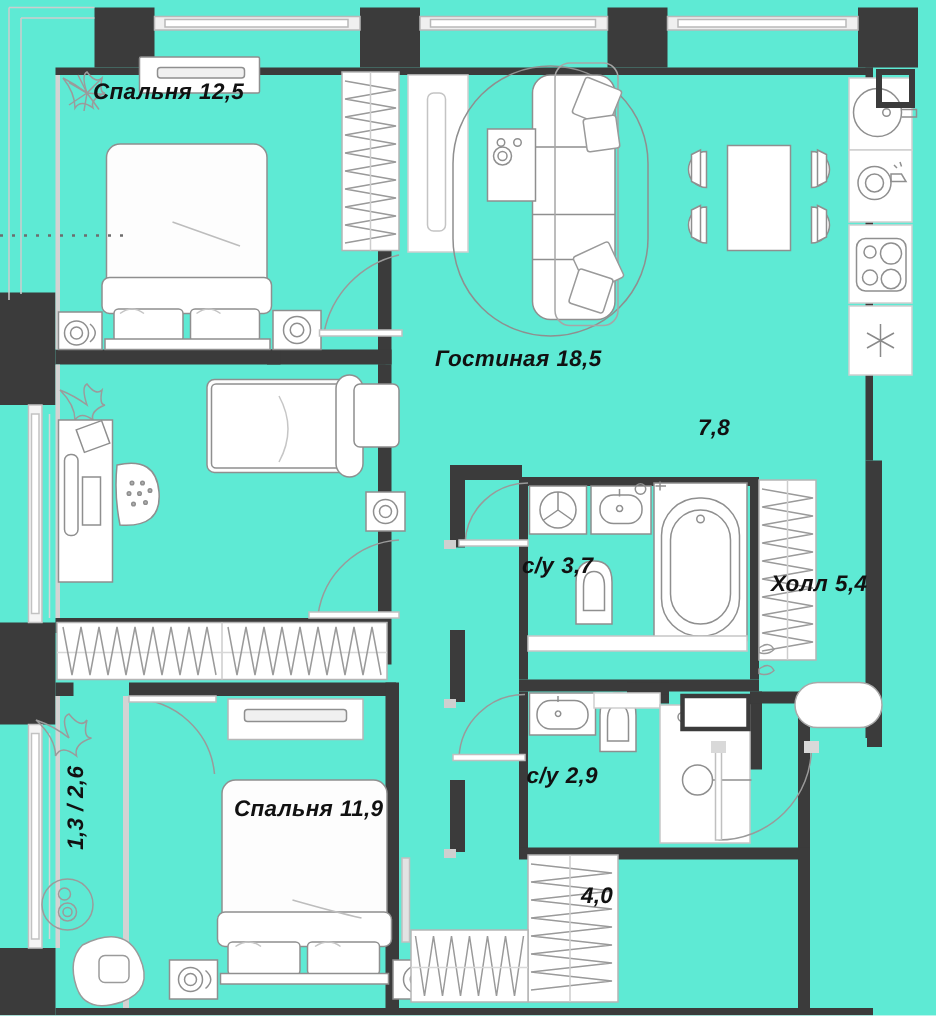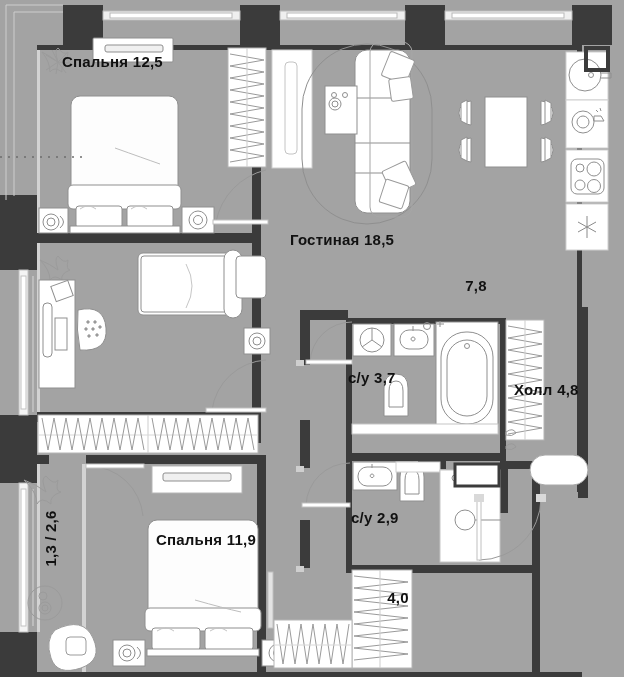--- a/index.html
+++ b/index.html
@@ -1,17 +1,17 @@
 <!DOCTYPE html>
 <html><head>
 <meta charset="utf-8">
 <style>
   html,body{margin:0;padding:0;background:#ffffff;}
   body{width:624px;height:677px;font-family:"Liberation Sans",sans-serif;}
-  #plan{position:relative;width:624px;height:677px;overflow:hidden;background:#a3a3a3;}
+  #plan{position:relative;width:624px;height:677px;overflow:hidden;background:#5eead4;font-style:italic;}
   #plan svg{position:absolute;left:0;top:0;}
   .lbl{position:absolute;color:#111;font-family:"Liberation Sans",sans-serif;
        font-weight:bold;letter-spacing:.2px;white-space:nowrap;}
   .room-name{font-size:15px;line-height:18px;text-align:center;}
   .room-area{font-size:15px;line-height:19px;text-align:center;font-weight:bold;}
   .area-only{font-size:15px;font-weight:bold;}
   .rot{transform:rotate(-90deg);transform-origin:50% 50%;}
 </style>
 </head>
 <body>
@@ -369,21 +369,21 @@
 
 
 
 <div class="lbl" id="lbl-wc-1" style="left:348px;top:368px;width:80px;">
   <span class="room-name">с/у</span>
   <span class="room-area">3,7</span>
 </div>
 
 <div class="lbl" id="lbl-hall" style="left:514px;top:380px;width:100px;">
   <span class="room-name">Холл</span>
-  <span class="room-area">4,8</span>
+  <span class="room-area">5,4</span>
 </div>
 
 <div class="lbl" id="lbl-bedroom-3" style="left:133px;top:530px;width:130px;margin-left:23px;">
   <span class="room-name">Спальня</span>
   <span class="room-area">11,9</span>
 </div>
 
 <div class="lbl" id="lbl-wc-2" style="left:351px;top:508px;width:80px;">
   <span class="room-name">с/у</span>
   <span class="room-area">2,9</span>

